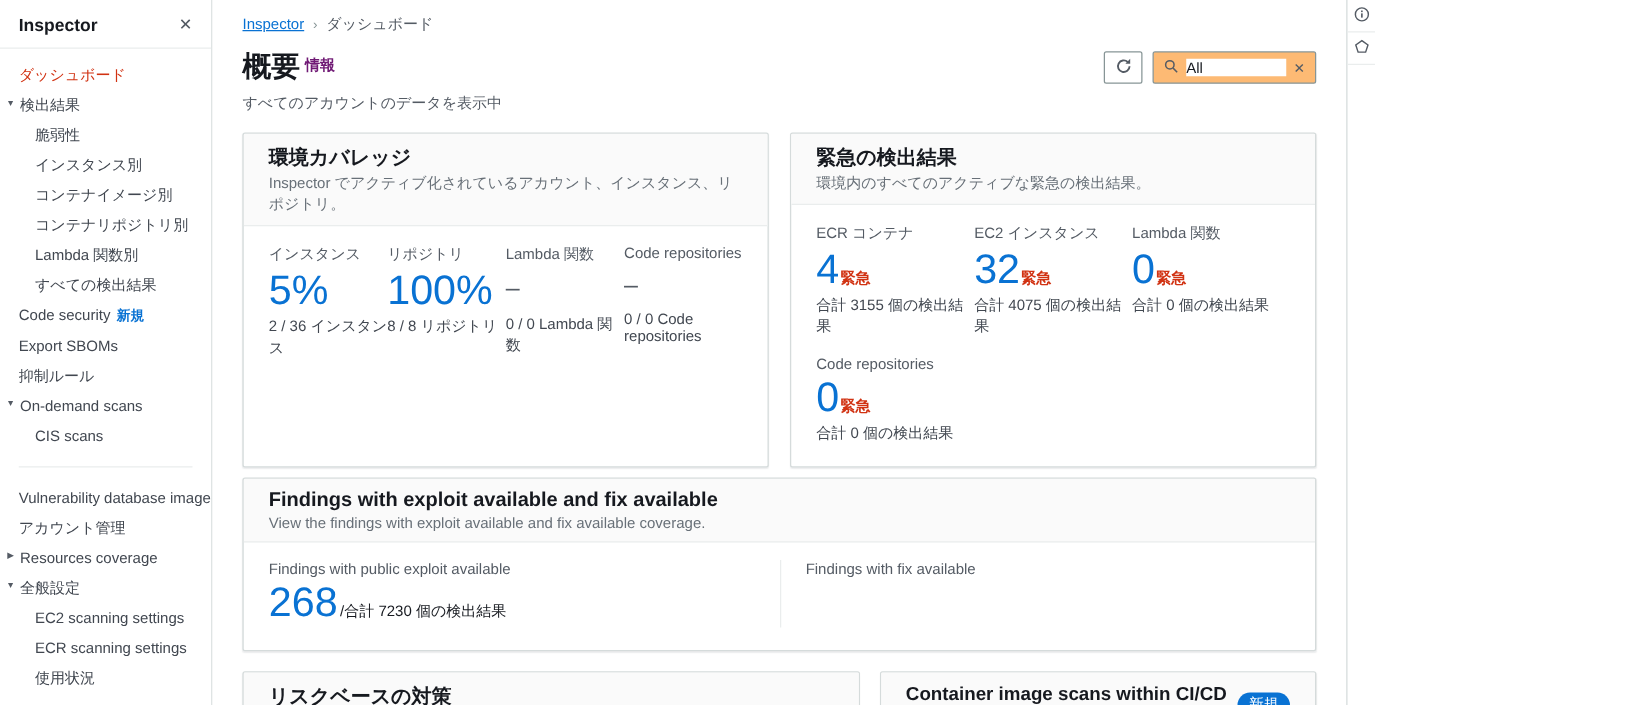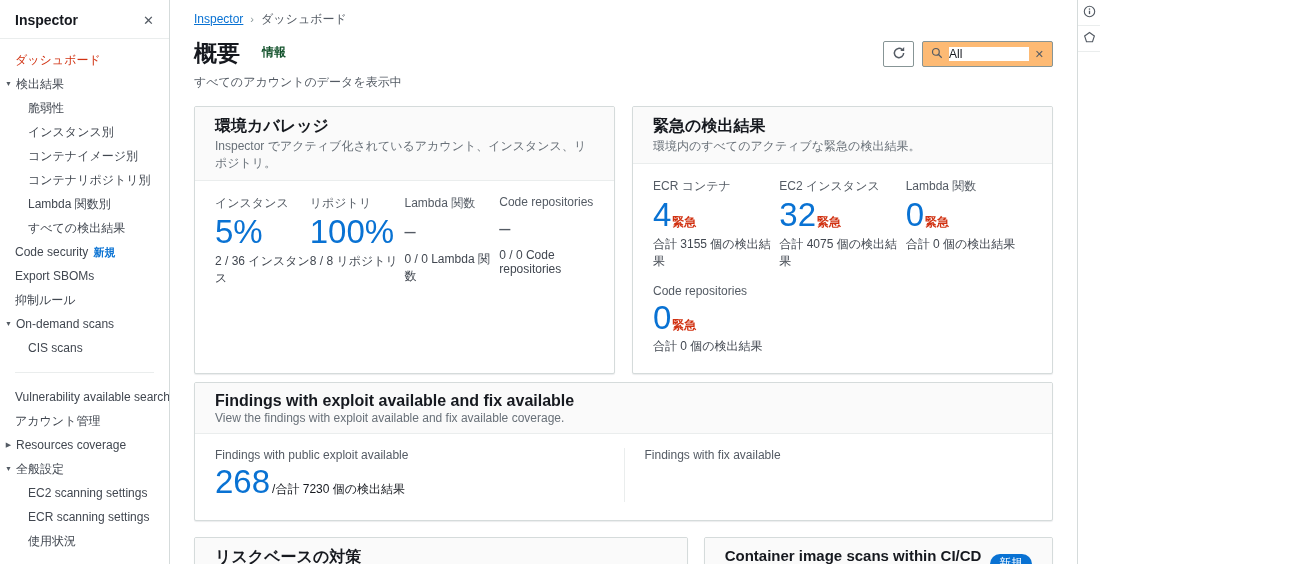--- a/index.html
+++ b/index.html
@@ -23,21 +23,21 @@
   .badge-text { color:#0972d3; font-size:11px; font-weight:bold; margin-left:5px; }
 
   
   .main { flex:1; overflow:hidden; background:#fff; }
   .breadcrumb { padding:11px 24px 2px; }
   .breadcrumb a { color:#0972d3; text-decoration:underline; }
   .crumb-sep { color:#879596; margin:0 7px; font-size:11px; }
   .crumb-current { color:#545b64; }
   .page-head { display:flex; justify-content:space-between; align-items:flex-start; padding:8px 24px 0; }
   .page-title { font-size:23px; font-weight:bold; }
-  .info-link { color:#14532d; font-size:12px; font-weight:bold; margin-left:22px; vertical-align:5px; }
+  .info-link { color:#701a75; font-size:12px; font-weight:bold; margin-left:4px; vertical-align:5px; }
   .page-sub { color:#545b64; margin-top:5px; }
   .head-tools { display:flex; gap:8px; align-items:center; margin-top:3px; }
   .btn-refresh { width:31px; height:26px; border:1px solid #879596; border-radius:2px; background:#fff; display:flex; align-items:center; justify-content:center; cursor:pointer; }
   .searchbox { display:flex; align-items:center; gap:6px; border:1px solid #879596; border-radius:2px; height:26px; width:131px; padding:0 8px; background:#fdba74; }
   .searchbox input { border:0; outline:0; flex:1; min-width:0; font:12px "Liberation Sans",sans-serif; color:#16191f; }
   .clear-x { color:#545b64; font-size:11px; cursor:pointer; }
 
   .content { padding:15px 24px 0; }
   .row1 { display:grid; grid-template-columns:1fr 1fr; gap:17px;border-radius:32px; }
   .row2 { margin-top:8px; }
@@ -99,21 +99,21 @@
       <a href="#" class="sb-item">抑制ルール</a>
 
       <div class="sb-group">
         <span class="caret">▼</span>
         <span>On-demand scans</span>
       </div>
       <a href="#" class="sb-item indent">CIS scans</a>
 
       <div class="sb-divider"></div>
 
-      <a href="#" class="sb-item">Vulnerability available search</a>
+      <a href="#" class="sb-item">Vulnerability database image</a>
       <a href="#" class="sb-item">アカウント管理</a>
 
       <div class="sb-group">
         <span class="caret">▶</span>
         <span>Resources coverage</span>
       </div>
       <div class="sb-group">
         <span class="caret">▼</span>
         <span>全般設定</span>
       </div>

